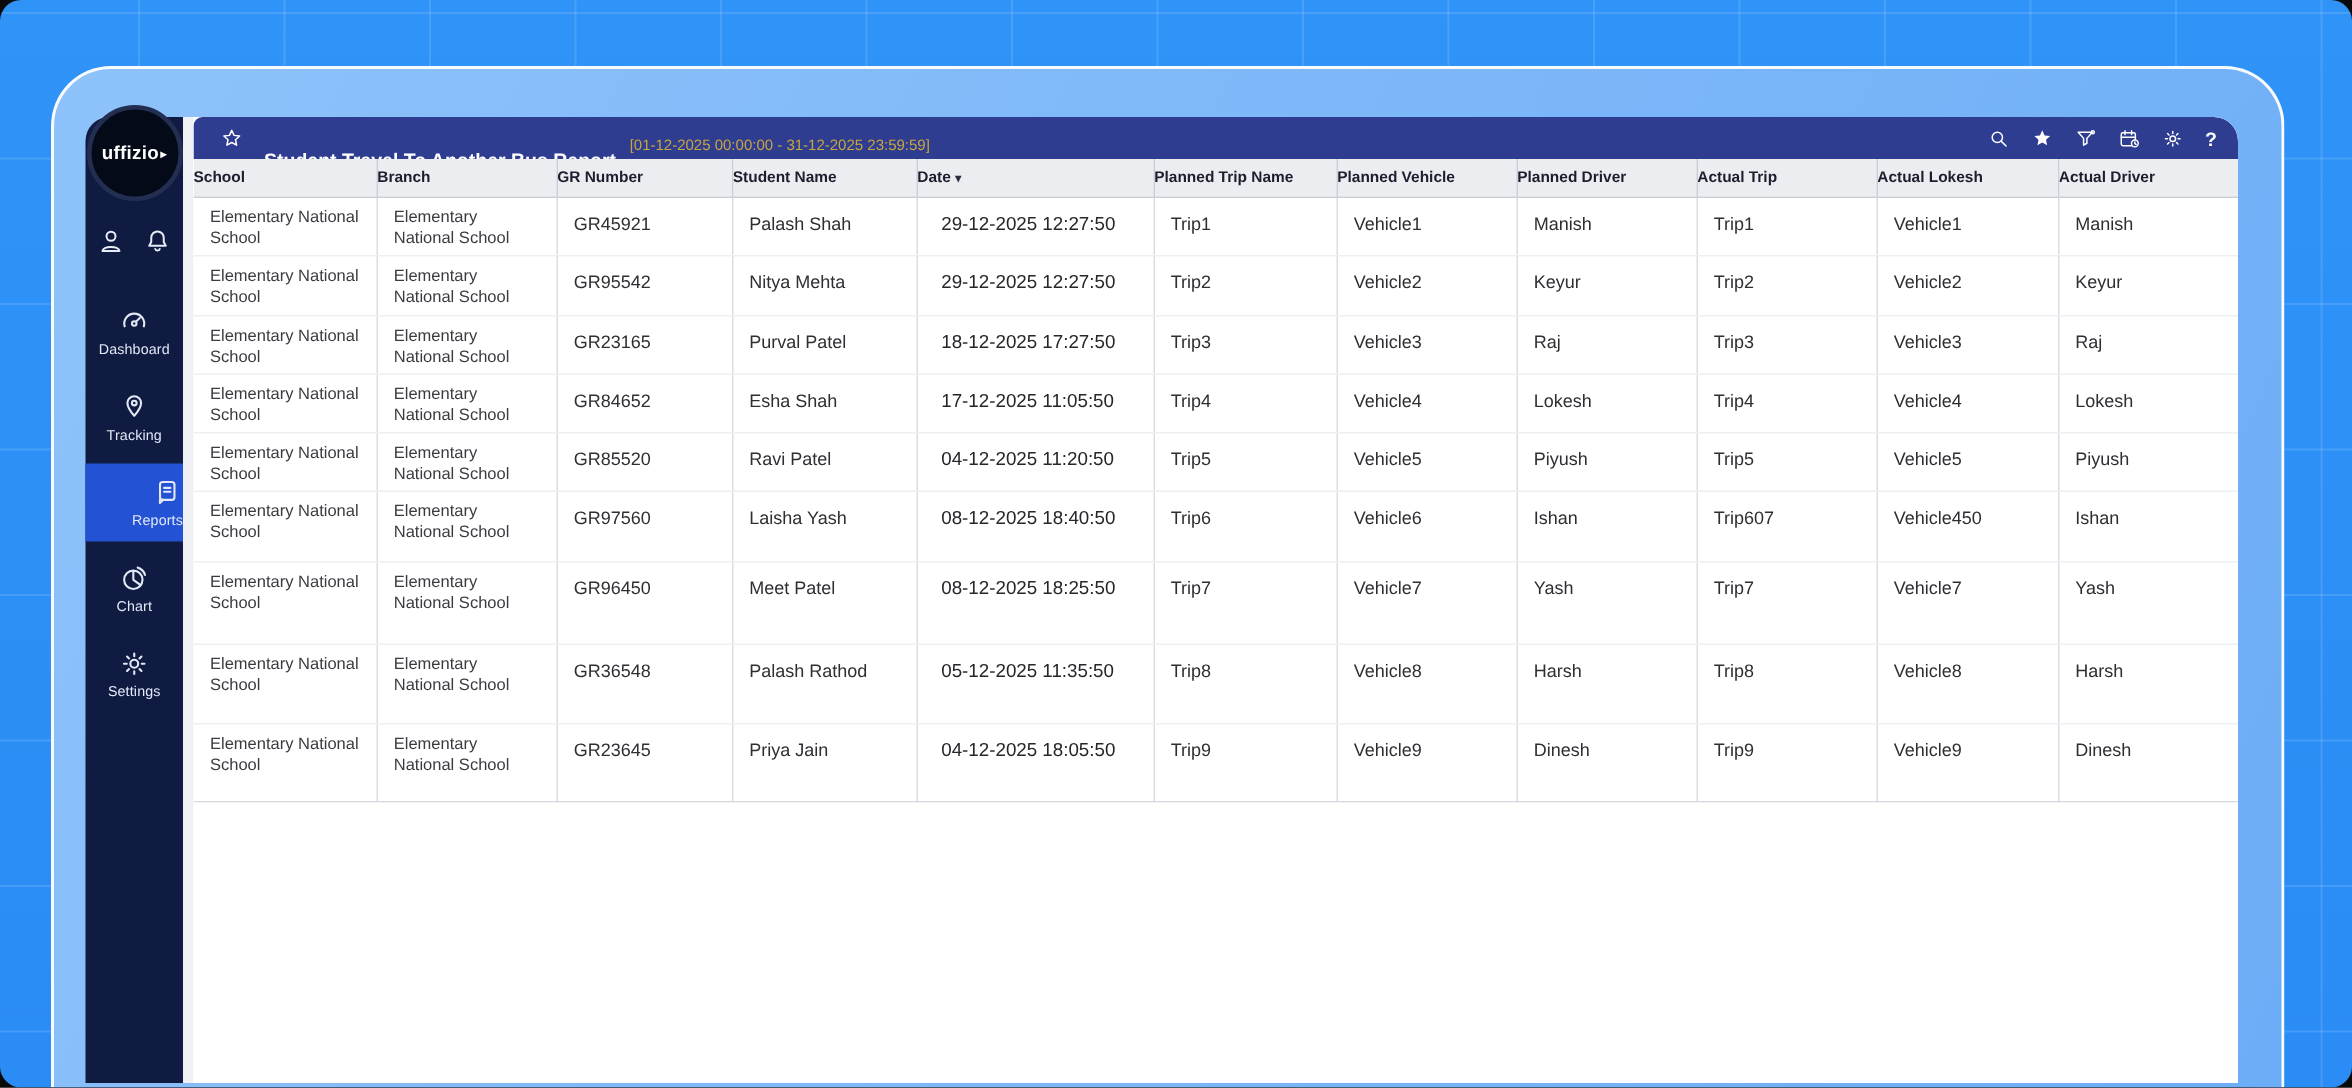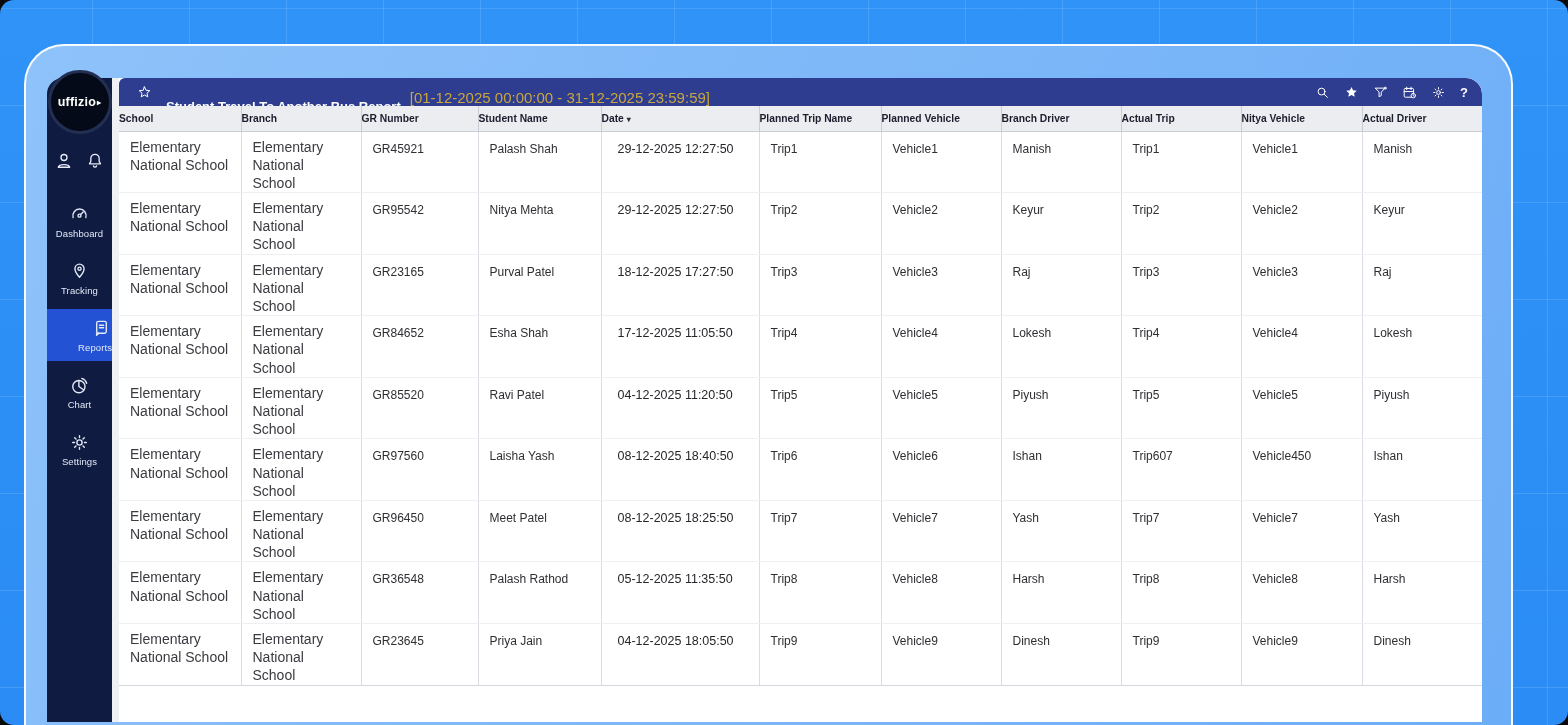--- a/index.html
+++ b/index.html
@@ -10,21 +10,21 @@
     background: linear-gradient(180deg, #2f93f8 0%, #2a8cf4 100%);
   }
   .screen::before {
     content: ""; position: absolute; inset: 0;
     background-image:
       linear-gradient(to right, rgba(255,255,255,.12) 1px, transparent 1px),
       linear-gradient(to bottom, rgba(255,255,255,.12) 1px, transparent 1px);
     background-size: 97px 97px; background-position: -5px 8px;
   }
   .window {
-    position: absolute; left: 24px; top: 44px; width: 1489px; height: 681px;
+    position: absolute; left: 34px; top: 44px; width: 1489px; height: 681px;
     background: linear-gradient(115deg, #8ec2fa 0%, #6cadf7 100%);
     border: 2px solid rgba(255,255,255,.95); border-bottom: 0;
     border-radius: 40px 40px 0 0;
   }
   .app { position: absolute; left: 21px; right: 29px; top: 32px; bottom: 3px; display: flex; }
 
   
   .sidebar {
     width: 65px; background: #0f1b40; border-radius: 16px 0 0 0;
     display: flex; flex-direction: column; align-items: center; flex-shrink: 0;
@@ -56,21 +56,21 @@
     display: flex; flex-direction: column; overflow: hidden;
   }
   .topbar {
     height: 28px; flex-shrink: 0; background: #2e3d8f;
     border-radius: 6px 16px 0 0;
     display: flex; align-items: center; padding: 0 14px 0 12px; color: #fff;
   }
   .tb-star { margin: 0 14px 0 6px; cursor: pointer; display: flex; }
   .tb-star svg { width: 15px; height: 15px; }
   .tb-title { font-size: 13px; font-weight: bold; white-space: nowrap; margin-top: 28px; }
-  .tb-range { font-size: 15px; color: #c9a63e; margin-left: 9px; margin-top: 11px; white-space: nowrap; }
+  .tb-range { font-size: 10px; color: #c9a63e; margin-left: 9px; margin-top: 11px; white-space: nowrap; }
   .tb-actions { margin-left: auto; display: flex; align-items: center; gap: 14px; }
   .tb-ic { cursor: pointer; display: flex; align-items: center; }
   .tb-ic svg { width: 15px; height: 15px; }
   .q-glyph { font-size: 13px; font-weight: bold; line-height: 1; }
 
   
   table { width: 100%; border-collapse: collapse; table-layout: fixed; }
   thead th {
     height: 25px; background: #ebedf1; font-size: 10.3px; font-weight: bold;
     color: #1c1e2e; text-align: left; vertical-align: middle;
@@ -79,21 +79,21 @@
   }
   thead th:last-child { border-right: 0; }
   .sort { font-size: 8px; margin-left: 3px; color: #2c2e3e; }
   tbody td {
     vertical-align: top; padding: 10px 10px 0 11px;
     font-size: 12px; color: #2e2f33;
     border-right: 1px solid #dadde3; border-bottom: 1px solid #edeff2;
     overflow: hidden; white-space: nowrap;
   }
   tbody td:last-child { border-right: 0; }
-  tbody td.c-school { font-size: 14px; color: #3a3b40; line-height: 1.3; padding-top: 6px; white-space: normal; }
+  tbody td.c-school { font-size: 11px; color: #3a3b40; line-height: 1.3; padding-top: 6px; white-space: normal; }
   tbody td.c-date { font-size: 12.5px; color: #26272b; padding-left: 16px; margin-left: 12px; }
   tbody tr:nth-child(1) { height: 39px; }
   tbody tr:nth-child(2) { height: 40px; }
   tbody tr:nth-child(3) { height: 39px; }
   tbody tr:nth-child(4) { height: 39px; }
   tbody tr:nth-child(5) { height: 39px; }
   tbody tr:nth-child(6) { height: 47px; }
   tbody tr:nth-child(7) { height: 55px; }
   tbody tr:nth-child(8) { height: 53px; }
   tbody tr:nth-child(9) { height: 52px; }
@@ -248,23 +248,23 @@
           </colgroup>
           <thead>
               <tr>
                 <th><span>School</span></th>
                 <th><span>Branch</span></th>
                 <th><span>GR Number</span></th>
                 <th><span>Student Name</span></th>
                 <th><span>Date</span><span class="sort">▾</span></th>
                 <th><span>Planned Trip Name</span></th>
                 <th><span>Planned Vehicle</span></th>
-                <th><span>Branch Driver</span></th>
+                <th><span>Planned Driver</span></th>
                 <th><span>Actual Trip</span></th>
-                <th><span>Nitya Vehicle</span></th>
+                <th><span>Actual Lokesh</span></th>
                 <th><span>Actual Driver</span></th>
               </tr>
             </thead>
           <tbody>
               <tr>
                 <td class="c-school">Elementary National School</td>
                 <td class="c-school">Elementary National School</td>
                 <td>GR45921</td>
                 <td>Palash Shah</td>
                 <td class="c-date">29-12-2025 12:27:50</td>

